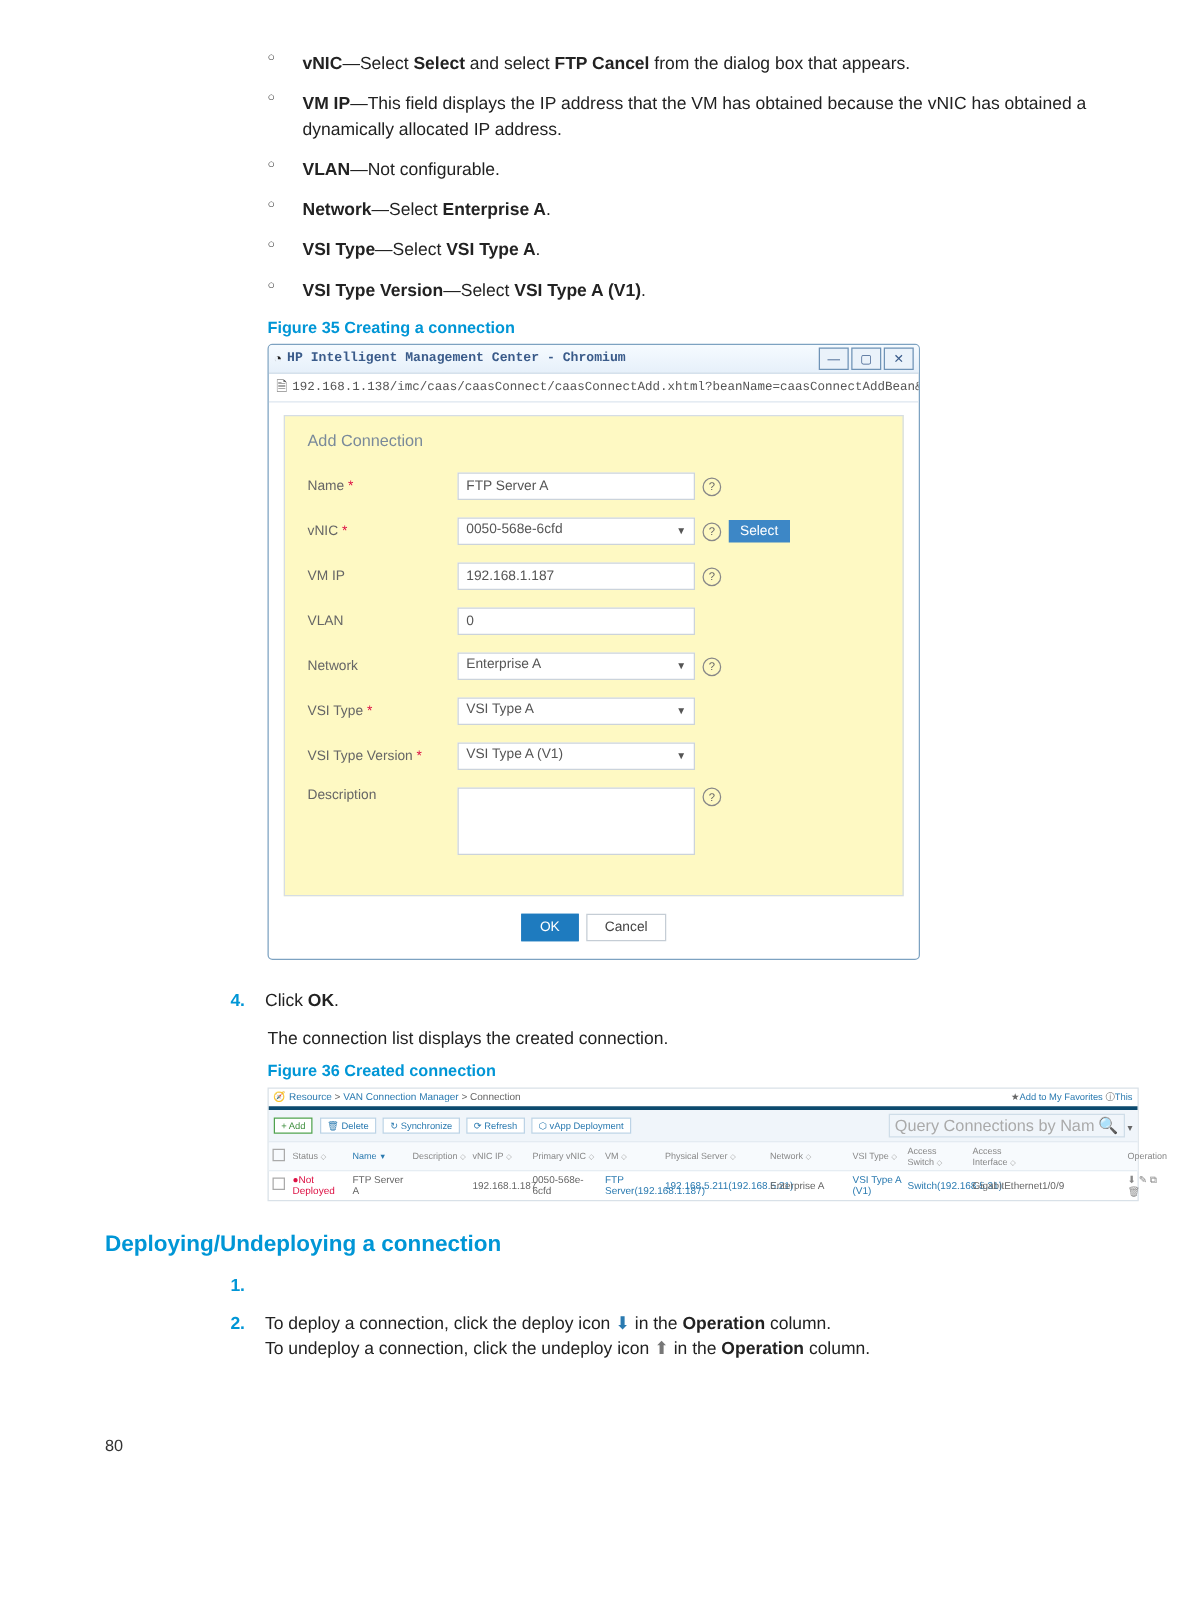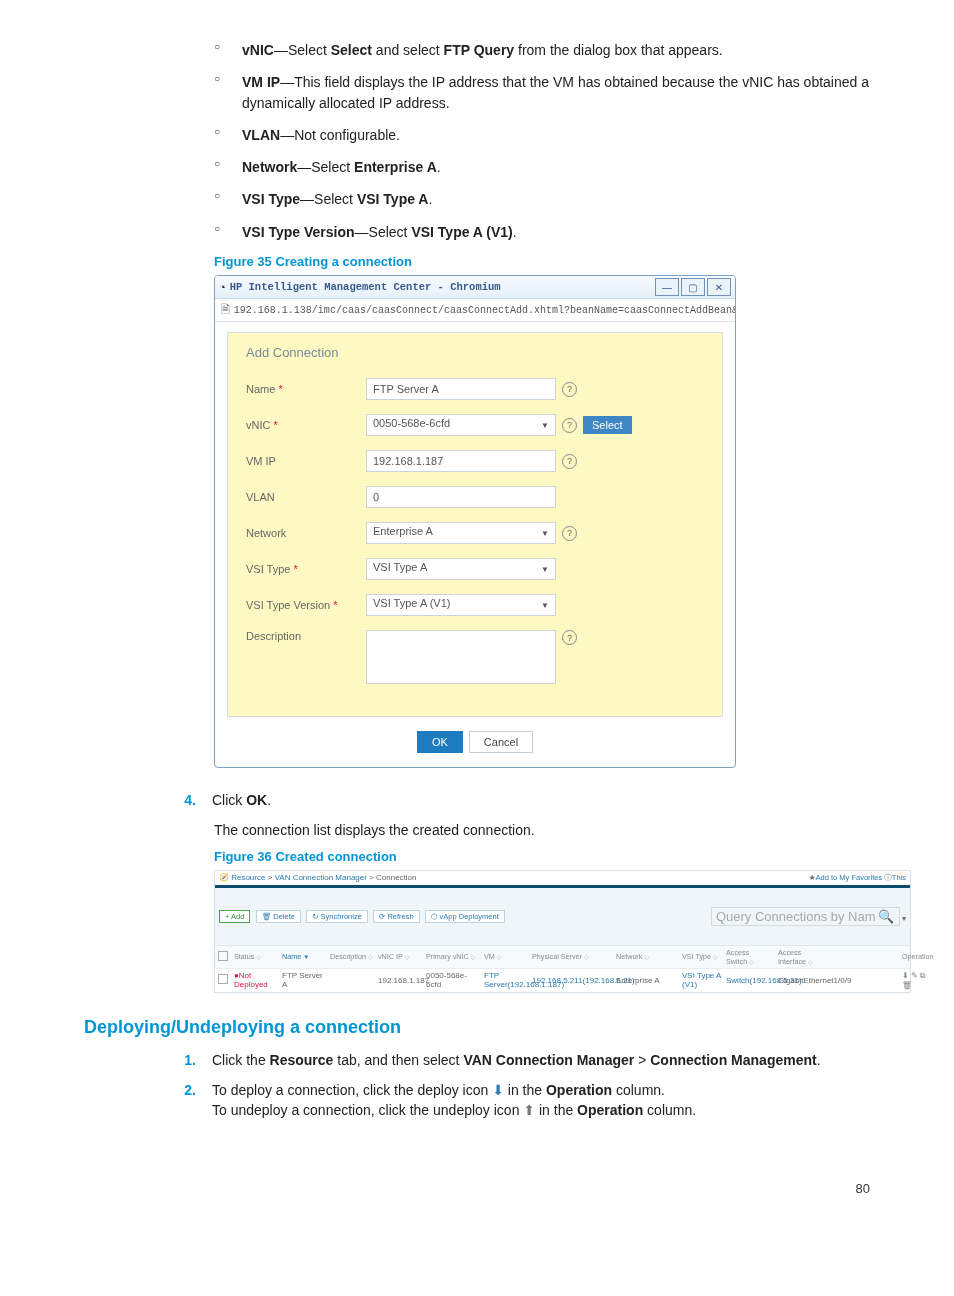--- a/index.html
+++ b/index.html
@@ -148,21 +148,21 @@
     border:1px solid #d9e1e8; font-size:8px; width:695px; margin-bottom:24px;
     color:#666;
   }
   .cl-top{
     display:flex; align-items:center; padding:2px 4px;
     border-bottom:3px solid #0c4a6e;
     justify-content:space-between;
   }
   .cl-breadcrumb a{ color:#2a7ab0; text-decoration:none; }
   .cl-toolbar{
-    background:#f0f5fa; padding:19px 4px;
+    background:#f0f5fa; padding:3px 4px;
     display:flex; align-items:center; justify-content:space-between;
     border-bottom:1px solid #e0e8ef;
     text-align:right;
   }
   .tool-btn{
     display:inline-block; padding:1px 5px; margin-right:3px;
     border:1px solid #bcd3e6; font-size:7.5px; color:#2a7ab0;
     background:#fff;
   }
   .tool-btn.green{ border-color:#4fa24f; color:#3e8f3e; }
@@ -173,37 +173,37 @@
   }
   .cl-header{ background:#f7fafd; border-bottom:1px solid #e6edf3; color:#888; font-size:7.2px;}
   .cl-row a{ color:#2a7ab0; text-decoration:none; }
   .sort{ font-size:6px; color:#aaa; margin-left:2px;}
   .status-dot{ color:#d14; font-size:8px;}
   h2.section{
     color:#0096d6; font-size:18px; margin:24px 0 10px 0; font-weight:bold;
   }
   .deploy-icon{ color:#2a7ab0; font-size:14px; }
   .undeploy-icon{ color:#777; font-size:14px; }
-  .page-num{ text-align:right; font-size:13px; margin-top:60px; color:#333;}
+  .page-num{ text-align:left; font-size:13px; margin-top:60px; color:#333;}
   .cl-right{ font-size:7.5px; }
   .cl-right a{ color:#2a7ab0; }
   .query-box{
     border:1px solid #cfdde8; padding:1px 4px; font-size:13px; color:#aaa;
     display:inline-flex; align-items:center; gap:3px;
   }
   .chk{ display:inline-block; width:8px;height:8px;border:1px solid #aaa; }
   .op-icons{ font-size:8px; color:#888; }
 </style>
 </head>
 <body>
 
 <div class="content-col">
   <ul class="bullet-list">
     <li>
-      <b>vNIC</b><span>—Select </span><b>Select</b><span> and select </span><b>FTP Query</b><span> from the dialog box that appears.</span>
+      <b>vNIC</b><span>—Select </span><b>Select</b><span> and select </span><b>FTP Cancel</b><span> from the dialog box that appears.</span>
     </li>
     <li>
       <b>VM IP</b><span>—This field displays the IP address that the VM has obtained because the vNIC has obtained a dynamically allocated IP address.</span>
     </li>
     <li>
       <b>VLAN</b><span>—Not configurable.</span>
     </li>
     <li>
       <b>Network</b><span>—Select </span><b>Enterprise A</b><span>.</span>
     </li>
@@ -367,23 +367,20 @@
       <span class="op-icons">⬇ ✎ ⧉ 🗑</span>
     </div>
   </div>
 </div>
 
 <h2 class="section">Deploying/Undeploying a connection</h2>
 
 <ol class="num-list" style="margin-left:86px;">
   <li>
     <span class="num">1.</span>
-    <span>
-      <span>Click the </span><b>Resource</b><span> tab, and then select </span><b>VAN Connection Manager</b><span> &gt; </span><b>Connection Management</b><span>.</span>
-    </span>
   </li>
   <li>
     <span class="num">2.</span>
     <span>
       <span>To deploy a connection, click the deploy icon </span><span class="deploy-icon">⬇</span><span> in the </span><b>Operation</b><span> column.</span><br>
       <span>To undeploy a connection, click the undeploy icon </span><span class="undeploy-icon">⬆</span><span> in the </span><b>Operation</b><span> column.</span>
     </span>
   </li>
 </ol>
 

